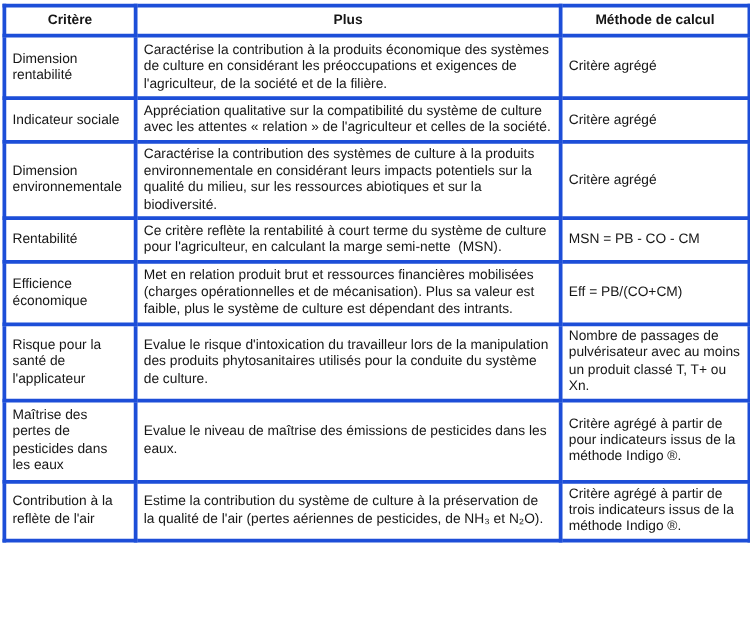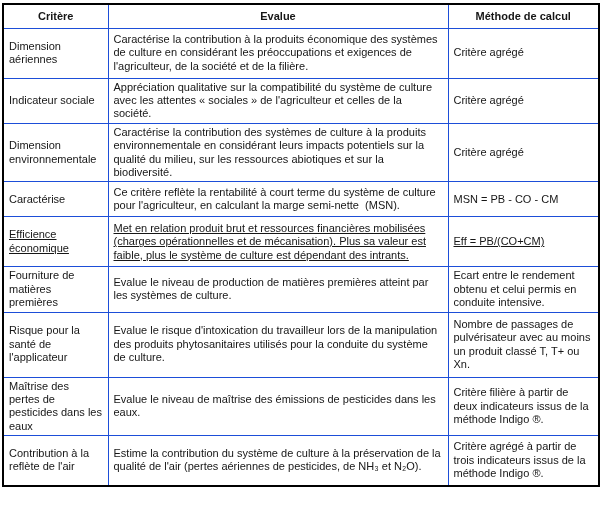--- a/index.html
+++ b/index.html
@@ -11,38 +11,38 @@
   }
   table.criteria{
     border-collapse:collapse;
     table-layout:fixed;
     width:596px;
     margin:3px 0 0 2px;
     border:2px solid #000;
   }
   table.criteria th,
   table.criteria td{
-    border:1px solid #1d4ed8;
+    border:3px solid #1d4ed8;
     font-size:11px;
     line-height:1.22;
     vertical-align:middle;
     overflow:hidden;
     padding:2px 5px;
   }
   table.criteria th{
     font-weight:bold;
     text-align:center;
     padding:4px 2px;
   }
   thead tr{height:24px;}
   tbody tr:nth-child(1){height:50px;}
   tbody tr:nth-child(2){height:35px;}
   tbody tr:nth-child(3){height:50px;}
   tbody tr:nth-child(4){height:35px;}
-  tbody tr:nth-child(5){height:50px;text-decoration:underline;}
+  tbody tr:nth-child(5){height:50px;}
   tbody tr:nth-child(6){height:40px;}
   tbody tr:nth-child(7){height:65px;}
   tbody tr:nth-child(8){height:35px;}
   tbody tr:nth-child(9){height:50px;}
   tbody tr:nth-child(10){height:43px;}
   tbody tr:nth-child(11){height:33px;}
   col.c1{width:105px;}
   col.c2{width:340px;}
   col.c3{width:151px;}
 </style>
@@ -51,64 +51,59 @@
 
 <table class="criteria">
   <colgroup>
       <col class="c1">
       <col class="c2">
       <col class="c3">
     </colgroup>
   <thead>
     <tr>
       <th>Critère</th>
-      <th>Evalue</th>
+      <th>Plus</th>
       <th>Méthode de calcul</th>
     </tr>
   </thead>
   <tbody>
     <tr>
-      <td>Dimension aériennes</td>
+      <td>Dimension rentabilité</td>
       <td>Caractérise la contribution à la produits économique des systèmes de culture en considérant les préoccupations et exigences de l'agriculteur, de la société et de la filière.</td>
       <td>Critère agrégé</td>
     </tr>
     <tr>
       <td>Indicateur sociale</td>
-      <td>Appréciation qualitative sur la compatibilité du système de culture avec les attentes « sociales » de l'agriculteur et celles de la société.</td>
+      <td>Appréciation qualitative sur la compatibilité du système de culture avec les attentes « relation » de l'agriculteur et celles de la société.</td>
       <td>Critère agrégé</td>
     </tr>
     <tr>
       <td>Dimension environnementale</td>
       <td>Caractérise la contribution des systèmes de culture à la produits environnementale en considérant leurs impacts potentiels sur la qualité du milieu, sur les ressources abiotiques et sur la biodiversité.</td>
       <td>Critère agrégé</td>
     </tr>
     <tr>
-      <td>Caractérise</td>
+      <td>Rentabilité</td>
       <td>Ce critère reflète la rentabilité à court terme du système de culture pour l'agriculteur, en calculant la marge semi-nette &nbsp;(MSN).</td>
       <td>MSN = PB - CO - CM</td>
     </tr>
     <tr>
       <td>Efficience économique</td>
       <td>Met en relation produit brut et ressources financières mobilisées (charges opérationnelles et de mécanisation). Plus sa valeur est faible, plus le système de culture est dépendant des intrants.</td>
       <td>Eff = PB/(CO+CM)</td>
     </tr>
     <tr>
-      <td>Fourniture de matières premières</td>
-      <td>Evalue le niveau de production de matières premières atteint par les systèmes de culture.</td>
-      <td>Ecart entre le rendement obtenu et celui permis en conduite intensive.</td>
-    </tr>
-    <tr>
       <td>Risque pour la santé de l'applicateur</td>
       <td>Evalue le risque d'intoxication du travailleur lors de la manipulation des produits phytosanitaires utilisés pour la conduite du système de culture.</td>
       <td>Nombre de passages de pulvérisateur avec au moins un produit classé T, T+ ou Xn.</td>
     </tr>
     <tr>
       <td>Maîtrise des pertes de pesticides dans les eaux</td>
       <td>Evalue le niveau de maîtrise des émissions de pesticides dans les eaux.</td>
-      <td>Critère filière à partir de deux indicateurs issus de la méthode Indigo ®.</td>
+      <td>Critère agrégé à partir de pour indicateurs issus de la méthode Indigo ®.</td>
     </tr>
     <tr>
       <td>Contribution à la reflète de l'air</td>
       <td>Estime la contribution du système de culture à la préservation de la qualité de l'air (pertes aériennes de pesticides, de NH₃ et N₂O).</td>
       <td>Critère agrégé à partir de trois indicateurs issus de la méthode Indigo ®.</td>
     </tr>
 
   </tbody>
 </table>
 

